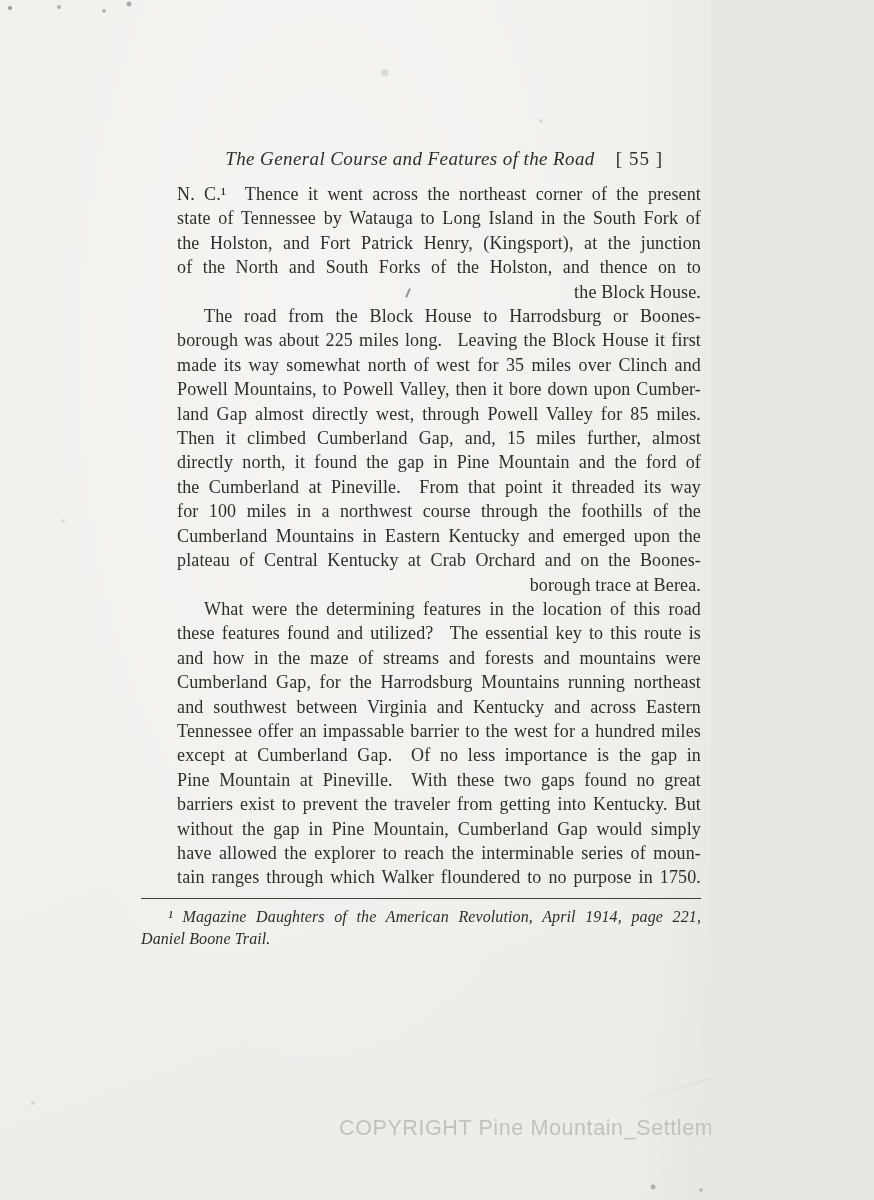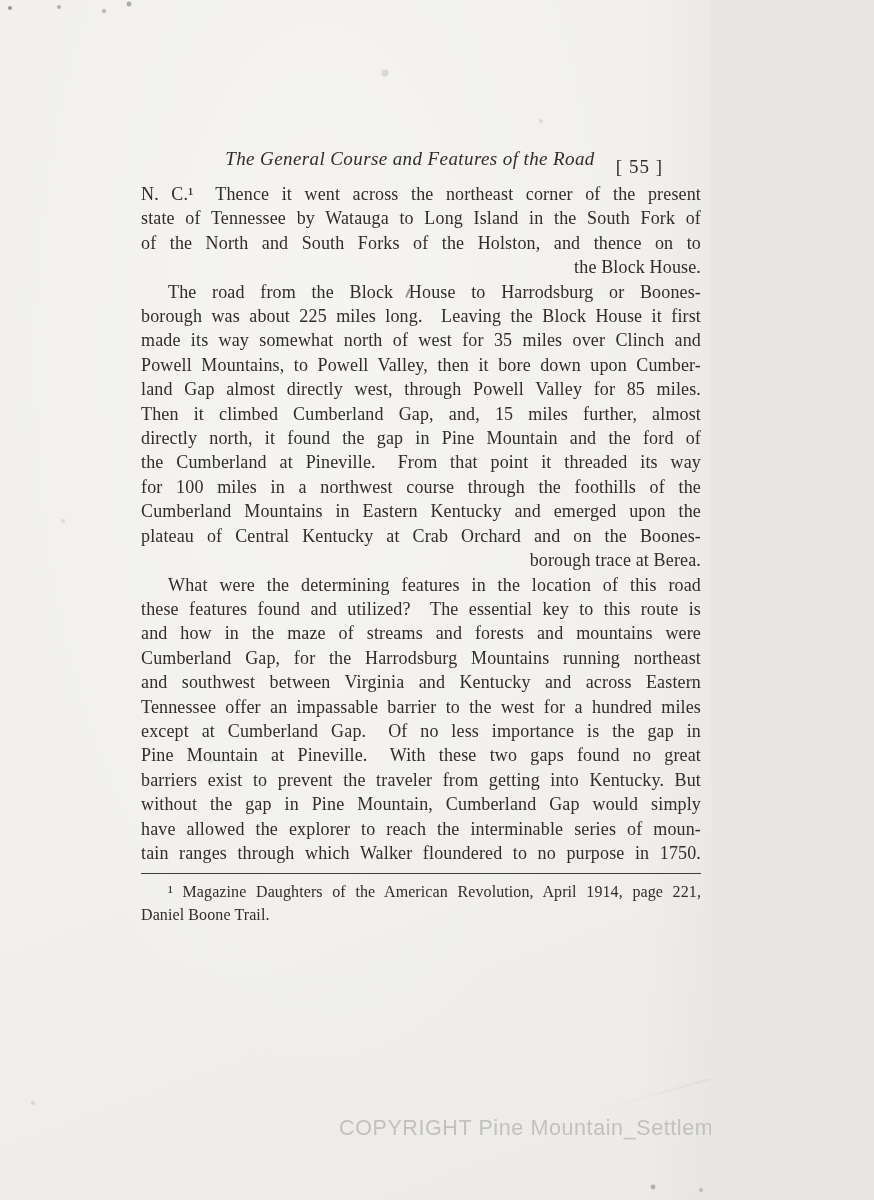--- a/index.html
+++ b/index.html
@@ -39,26 +39,27 @@
   }
   .head-title {
     position: relative;
     left: -11px;
     font-style: italic;
     letter-spacing: 0.4px;
   }
   .folio {
     position: absolute;
     right: 38px;
-    top: 8px;
+    top: 0;
     font-style: normal;
     letter-spacing: 1px;
   }
   .body-text {
     margin-top: 10px;
+    margin-left: 36px;
   }
   .paragraph {
     margin: 0;
   }
   .line {
     font-size: 18px;
     line-height: 24.4px;
     letter-spacing: 0.15px;
     white-space: normal;
     text-align: right;
@@ -72,20 +73,21 @@
     text-indent: 27px;
   }
   .fn-rule {
     margin-top: 8px;
     width: 100%;
     height: 0;
     border-top: 1.5px solid var(--rule);
   }
   .footnote {
     margin-top: 7px;
+    font-style: italic;
   }
   .fn-line {
     font-size: 16px;
     line-height: 22.5px;
     letter-spacing: 0.1px;
   }
   .watermark {
     position: absolute;
     left: 339px;
     top: 1116px;
@@ -156,20 +158,21 @@
 
     <header class="running-head">
       <span class="head-title">The General Course and Features of the Road</span>
       <span class="folio">[ 55 ]</span>
     </header>
 
     <section class="body-text" id="body-text">
         <div class="paragraph">
           <div class="line just">N. C.¹  Thence it went across the northeast corner of the present</div>
           <div class="line just">state of Tennessee by Watauga to Long Island in the South Fork of</div>
+          <div class="line just">the Holston, and Fort Patrick Henry, (Kingsport), at the junction</div>
           <div class="line just">of the North and South Forks of the Holston, and thence on to</div>
           <div class="line">the Block House.</div>
         </div>
         <div class="paragraph">
           <div class="line just indent">The road from the Block House to Harrodsburg or Boones-</div>
           <div class="line just">borough was about 225 miles long.  Leaving the Block House it first</div>
           <div class="line just">made its way somewhat north of west for 35 miles over Clinch and</div>
           <div class="line just">Powell Mountains, to Powell Valley, then it bore down upon Cumber-</div>
           <div class="line just">land Gap almost directly west, through Powell Valley for 85 miles.</div>
           <div class="line just">Then it climbed Cumberland Gap, and, 15 miles further, almost</div>

